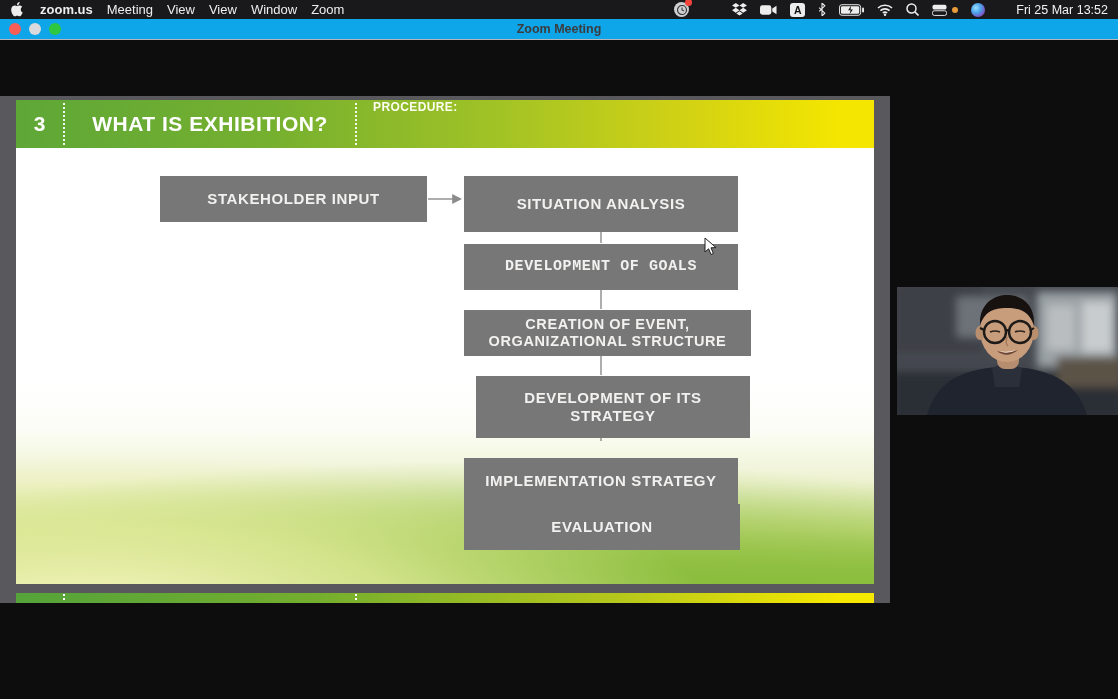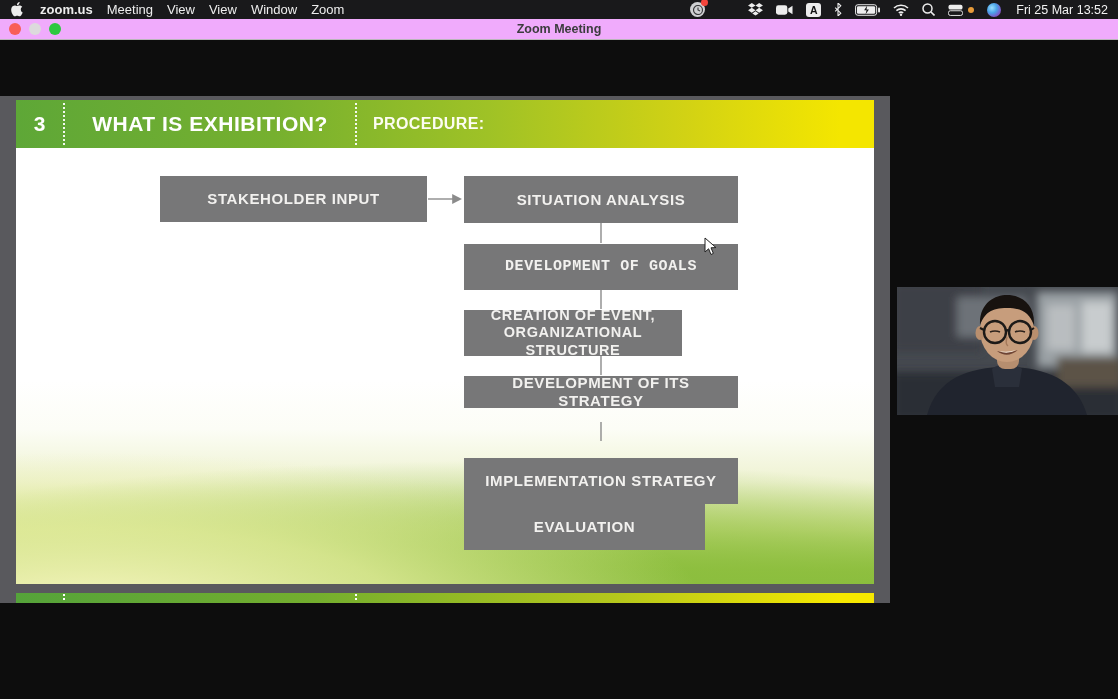--- a/index.html
+++ b/index.html
@@ -9,34 +9,34 @@
   
   .menubar { position:absolute; left:0; top:0; width:1118px; height:19px;
              background:#19191b; display:flex; align-items:center;
              justify-content:space-between; padding:0 10px; z-index:50; }
   .mb-left { display:flex; align-items:center; gap:14px; }
   .mb-left .mitem { color:#ededed; font-size:13px; line-height:19px; cursor:default; }
   .mb-left .mitem.bold { font-weight:bold; }
   .apple { width:14px; height:15px; display:inline-block; margin-right:2px; }
   .mb-right { display:flex; align-items:center; gap:13px; }
   .sicon { display:inline-flex; align-items:center; justify-content:center; height:16px; }
-  .clock { color:#f2f2f2; font-size:12.5px; white-space:nowrap; margin-left:2px; }
+  .clock { color:#f2f2f2; font-size:12.5px; white-space:nowrap; margin-left:18px; }
   .inputA { width:15px; height:14px; background:#ececec; border-radius:3px; color:#111;
             font-size:10.5px; font-weight:bold; display:flex; align-items:center; justify-content:center; }
   .siri { width:14px; height:14px; border-radius:50%;
           background:radial-gradient(circle at 35% 35%, #9be0ff 0%, #4aa4e8 38%, #7d55c7 72%, #e0559b 100%); }
   .badge-app { position:relative; width:15px; height:15px; border-radius:50%; background:#cfd0d2;
                display:flex; align-items:center; justify-content:center; }
   .badge-app .dot { position:absolute; right:-3px; top:-3px; width:7px; height:7px;
                     background:#f3453c; border-radius:50%; }
   .sw-dot { width:6px; height:6px; background:#e79b3a; border-radius:50%; margin-left:-8px; }
 
   
   .titlebar { position:absolute; left:0; top:19px; width:1118px; height:21px;
-              background:#f0abfc; border-bottom:1px solid #b9b5b9; z-index:40; }
+              background:#0ea5e9; border-bottom:1px solid #b9b5b9; z-index:40; }
   .tl { position:absolute; top:4px; width:12px; height:12px; border-radius:50%; }
   .tl.red { left:9px;  background:#f85e56; }
   .tl.mid { left:29px; background:#dcdadc; }
   .tl.grn { left:49px; background:#2dc83f; }
   .wtitle { position:absolute; left:0; right:0; top:0; height:21px; text-align:center;
             font-size:12.5px; font-weight:bold; color:#3c3c3e; line-height:21px; }
 
   
   .content { position:absolute; left:0; top:40px; width:1118px; height:659px; background:#0d0d0d; }
 
@@ -50,34 +50,34 @@
 
   .shead { position:absolute; left:0; top:0; width:858px; height:48px;
            background:linear-gradient(90deg, #5ea737 0%, #76b02f 30%, #9fc226 55%, #d2d214 78%, #f4e600 96%); }
   .shead .num { position:absolute; left:0; top:0; width:47px; height:48px; color:#fff;
                 font-size:21px; font-weight:bold; display:flex; align-items:center; justify-content:center; }
   .vdot { position:absolute; top:3px; height:42px; width:0; border-left:2px dotted rgba(255,255,255,0.92); }
   .vdot.d1 { left:47px; } .vdot.d2 { left:339px; }
   .shead .ttl { position:absolute; left:49px; top:0; width:290px; height:48px; color:#fff;
                 font-size:21px; font-weight:bold; letter-spacing:0.5px;
                 display:flex; align-items:center; justify-content:center;text-align:center; }
-  .shead .sub { position:absolute; left:357px; top:0; height:48px; display:flex; align-items:center;
-                color:#fdfdf2; font-size:16px; letter-spacing:0.4px; }
+  .shead .sub { position:absolute; left:357px; top:0; height:48px; display:flex; align-items:flex-start;
+                color:#fdfdf2; font-size:12px; letter-spacing:0.4px; }
   .shead .sub .lab { font-weight:bold; margin-right:7px; }
 
   .fbox { position:absolute; background:#777778; color:#f2f1ef; font-weight:bold;
           font-size:15px; letter-spacing:0.6px; line-height:1.2; text-align:center;
           display:flex; align-items:center; justify-content:center; padding:13px 14px; }
   .fb-input { left:144px; top:76px; width:267px; height:46px; }
-  .fb-s0 { left:448px; top:76px;  width:274px; height:47px;text-align:center; }
+  .fb-s0 { left:448px; top:76px;  width:274px; height:56px;text-align:center; }
   .fb-s1 { left:448px; top:144px; width:274px; height:46px;font-family:Liberation Mono, monospace; }
-  .fb-s2 { left:448px; top:210px; width:218px; height:46px; font-size:14.5px; }
-  .fb-s3 { left:448px; top:276px; width:274px; height:32px; }
+  .fb-s2 { left:448px; top:210px; width:287px; height:46px; font-size:14.5px; }
+  .fb-s3 { left:460px; top:276px; width:274px; height:62px; }
   .fb-s4 { left:448px; top:342px; width:274px; height:46px;margin-top:16px; }
-  .fb-s5 { left:448px; top:404px; width:241px; height:46px; }
+  .fb-s5 { left:448px; top:404px; width:276px; height:46px; }
 
   .connectors { position:absolute; left:0; top:0; width:858px; height:484px; pointer-events:none; }
 
   .next-sliver { position:absolute; left:16px; top:497px; width:858px; height:10px;
                  background:linear-gradient(90deg, #55a33a 0%, #74ae2e 35%, #b5c71c 70%, #f6e800 96%); }
   .next-sliver .nd { position:absolute; top:1px; height:8px; width:2px;
                      background:repeating-linear-gradient(180deg,#fff 0 2px, transparent 2px 4px); }
   .next-sliver .nd1 { left:47px; } .next-sliver .nd2 { left:339px; }
 
   .cursor { position:absolute; left:704px; top:197px; z-index:30; }

